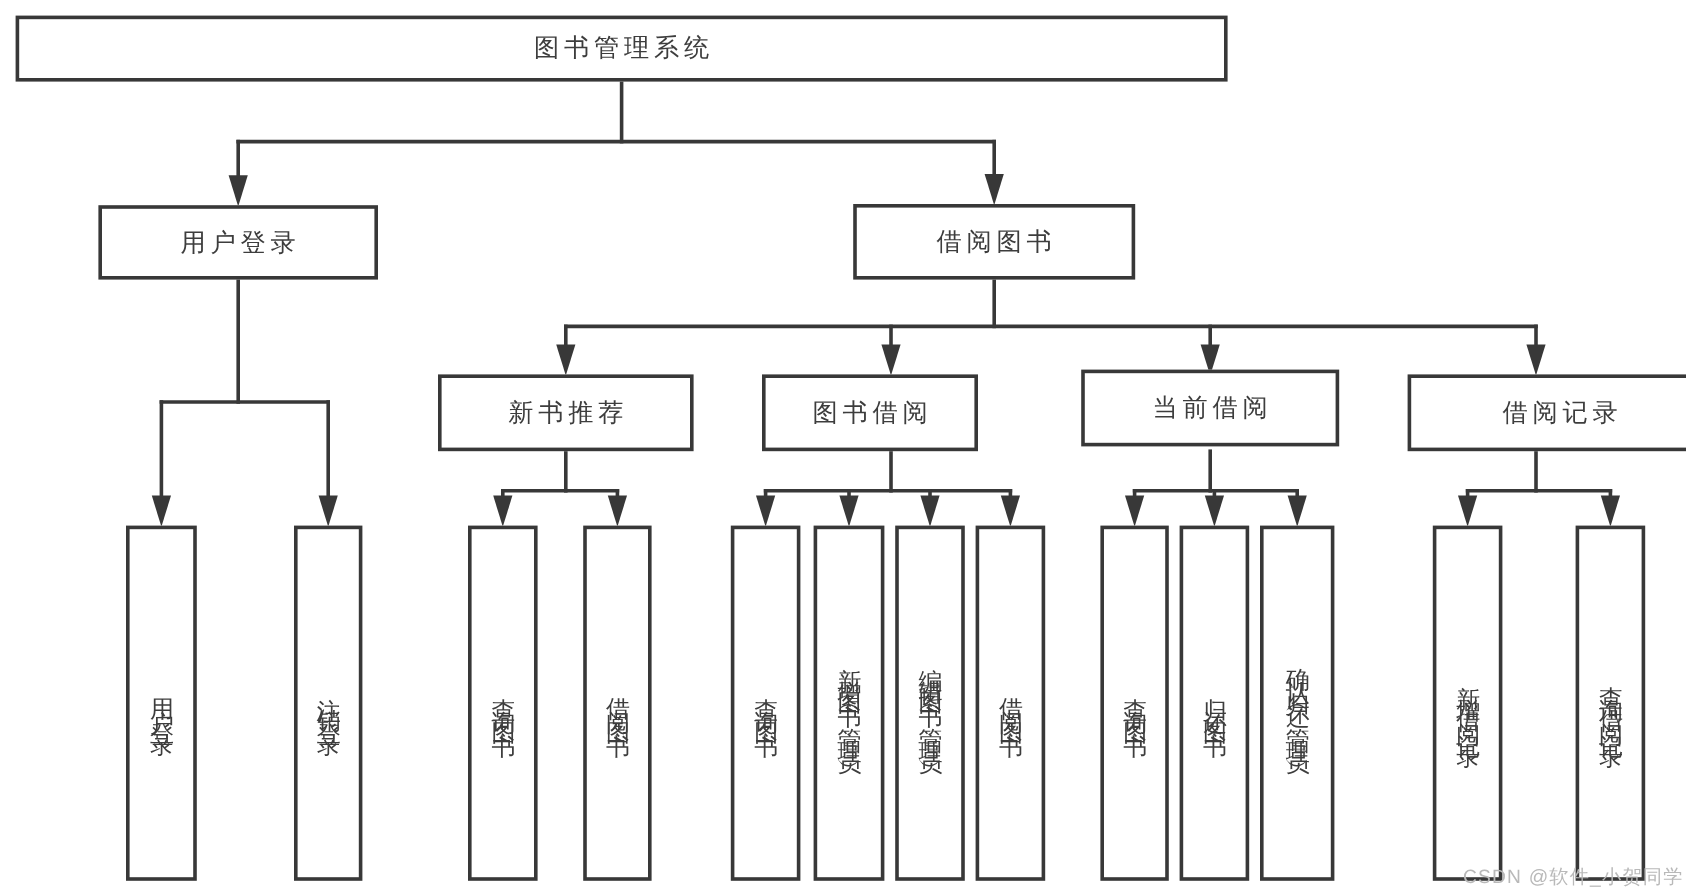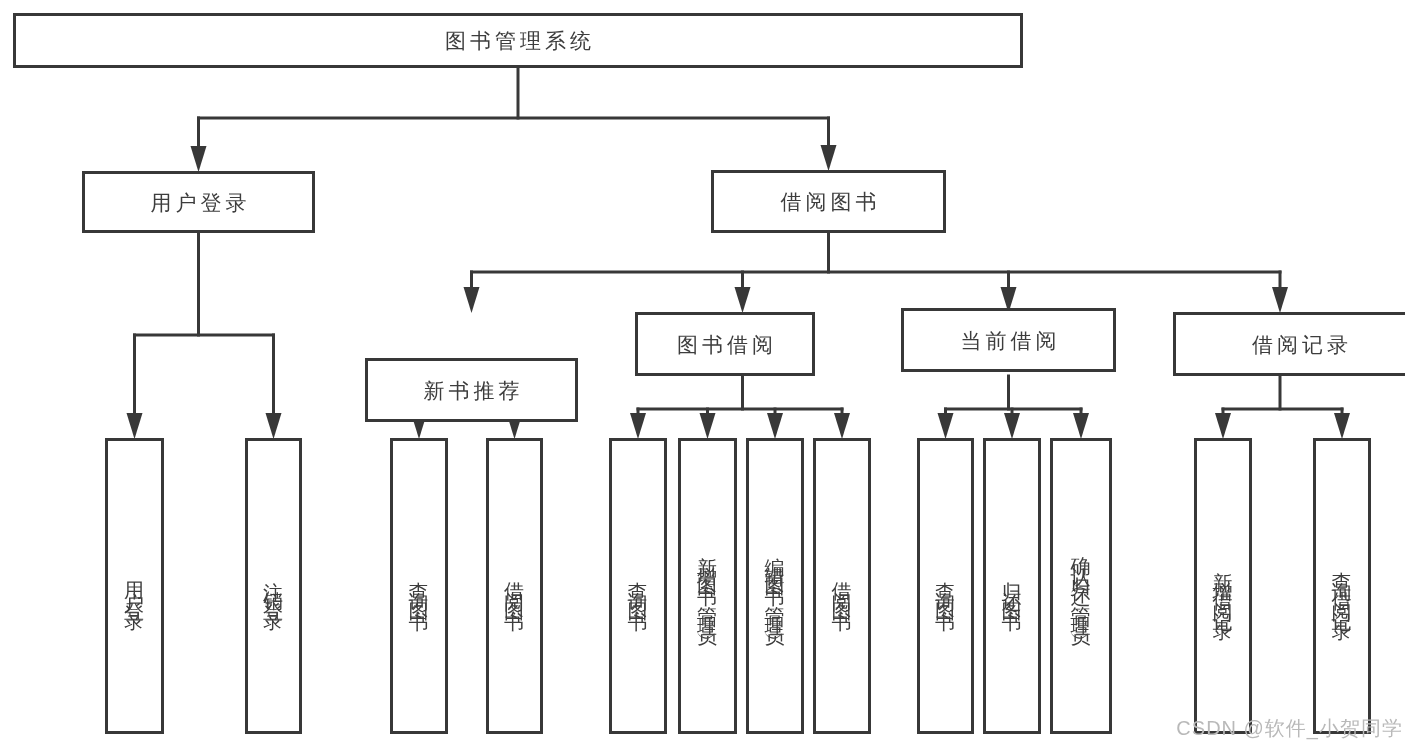--- a/index.html
+++ b/index.html
@@ -44,21 +44,21 @@
     text-orientation: mixed;
     font-size: 20px;
     letter-spacing: 10px;
     text-indent: 0;
     white-space: normal;
   }
   .watermark {
     position: absolute;
     right: 2px;
     bottom: 5px;
-    font-size: 20px;
+    font-size: 16px;
     letter-spacing: 1px;
     color: var(--watermark, #b9b9b9);
     white-space: nowrap;
     margin-left: 18px;
   }
 </style>
 </head>
 <body>
 
 <div id="stage">
@@ -120,21 +120,21 @@
   <div id="nodes-layer">
       <div class="node" style="left: 13px; top: 13px; width: 1010px; height: 55px;">
         <span class="label">图书管理系统</span>
       </div>
       <div class="node" style="left: 82px; top: 171px; width: 233px; height: 62px;">
         <span class="label">用户登录</span>
       </div>
       <div class="node" style="left: 711px; top: 170px; width: 235px; height: 63px;">
         <span class="label">借阅图书</span>
       </div>
-      <div class="node" style="left: 365px; top: 312px; width: 213px; height: 64px; margin-top: 46px;">
+      <div class="node" style="left: 365px; top: 312px; width: 213px; height: 64px;">
         <span class="label">新书推荐</span>
       </div>
       <div class="node" style="left: 635px; top: 312px; width: 180px; height: 64px;">
         <span class="label">图书借阅</span>
       </div>
       <div class="node" style="left: 901px; top: 308px; width: 215px; height: 64px;">
         <span class="label">当前借阅</span>
       </div>
       <div class="node" style="left: 1173px; top: 312px; width: 254px; height: 64px;">
         <span class="label">借阅记录</span>

